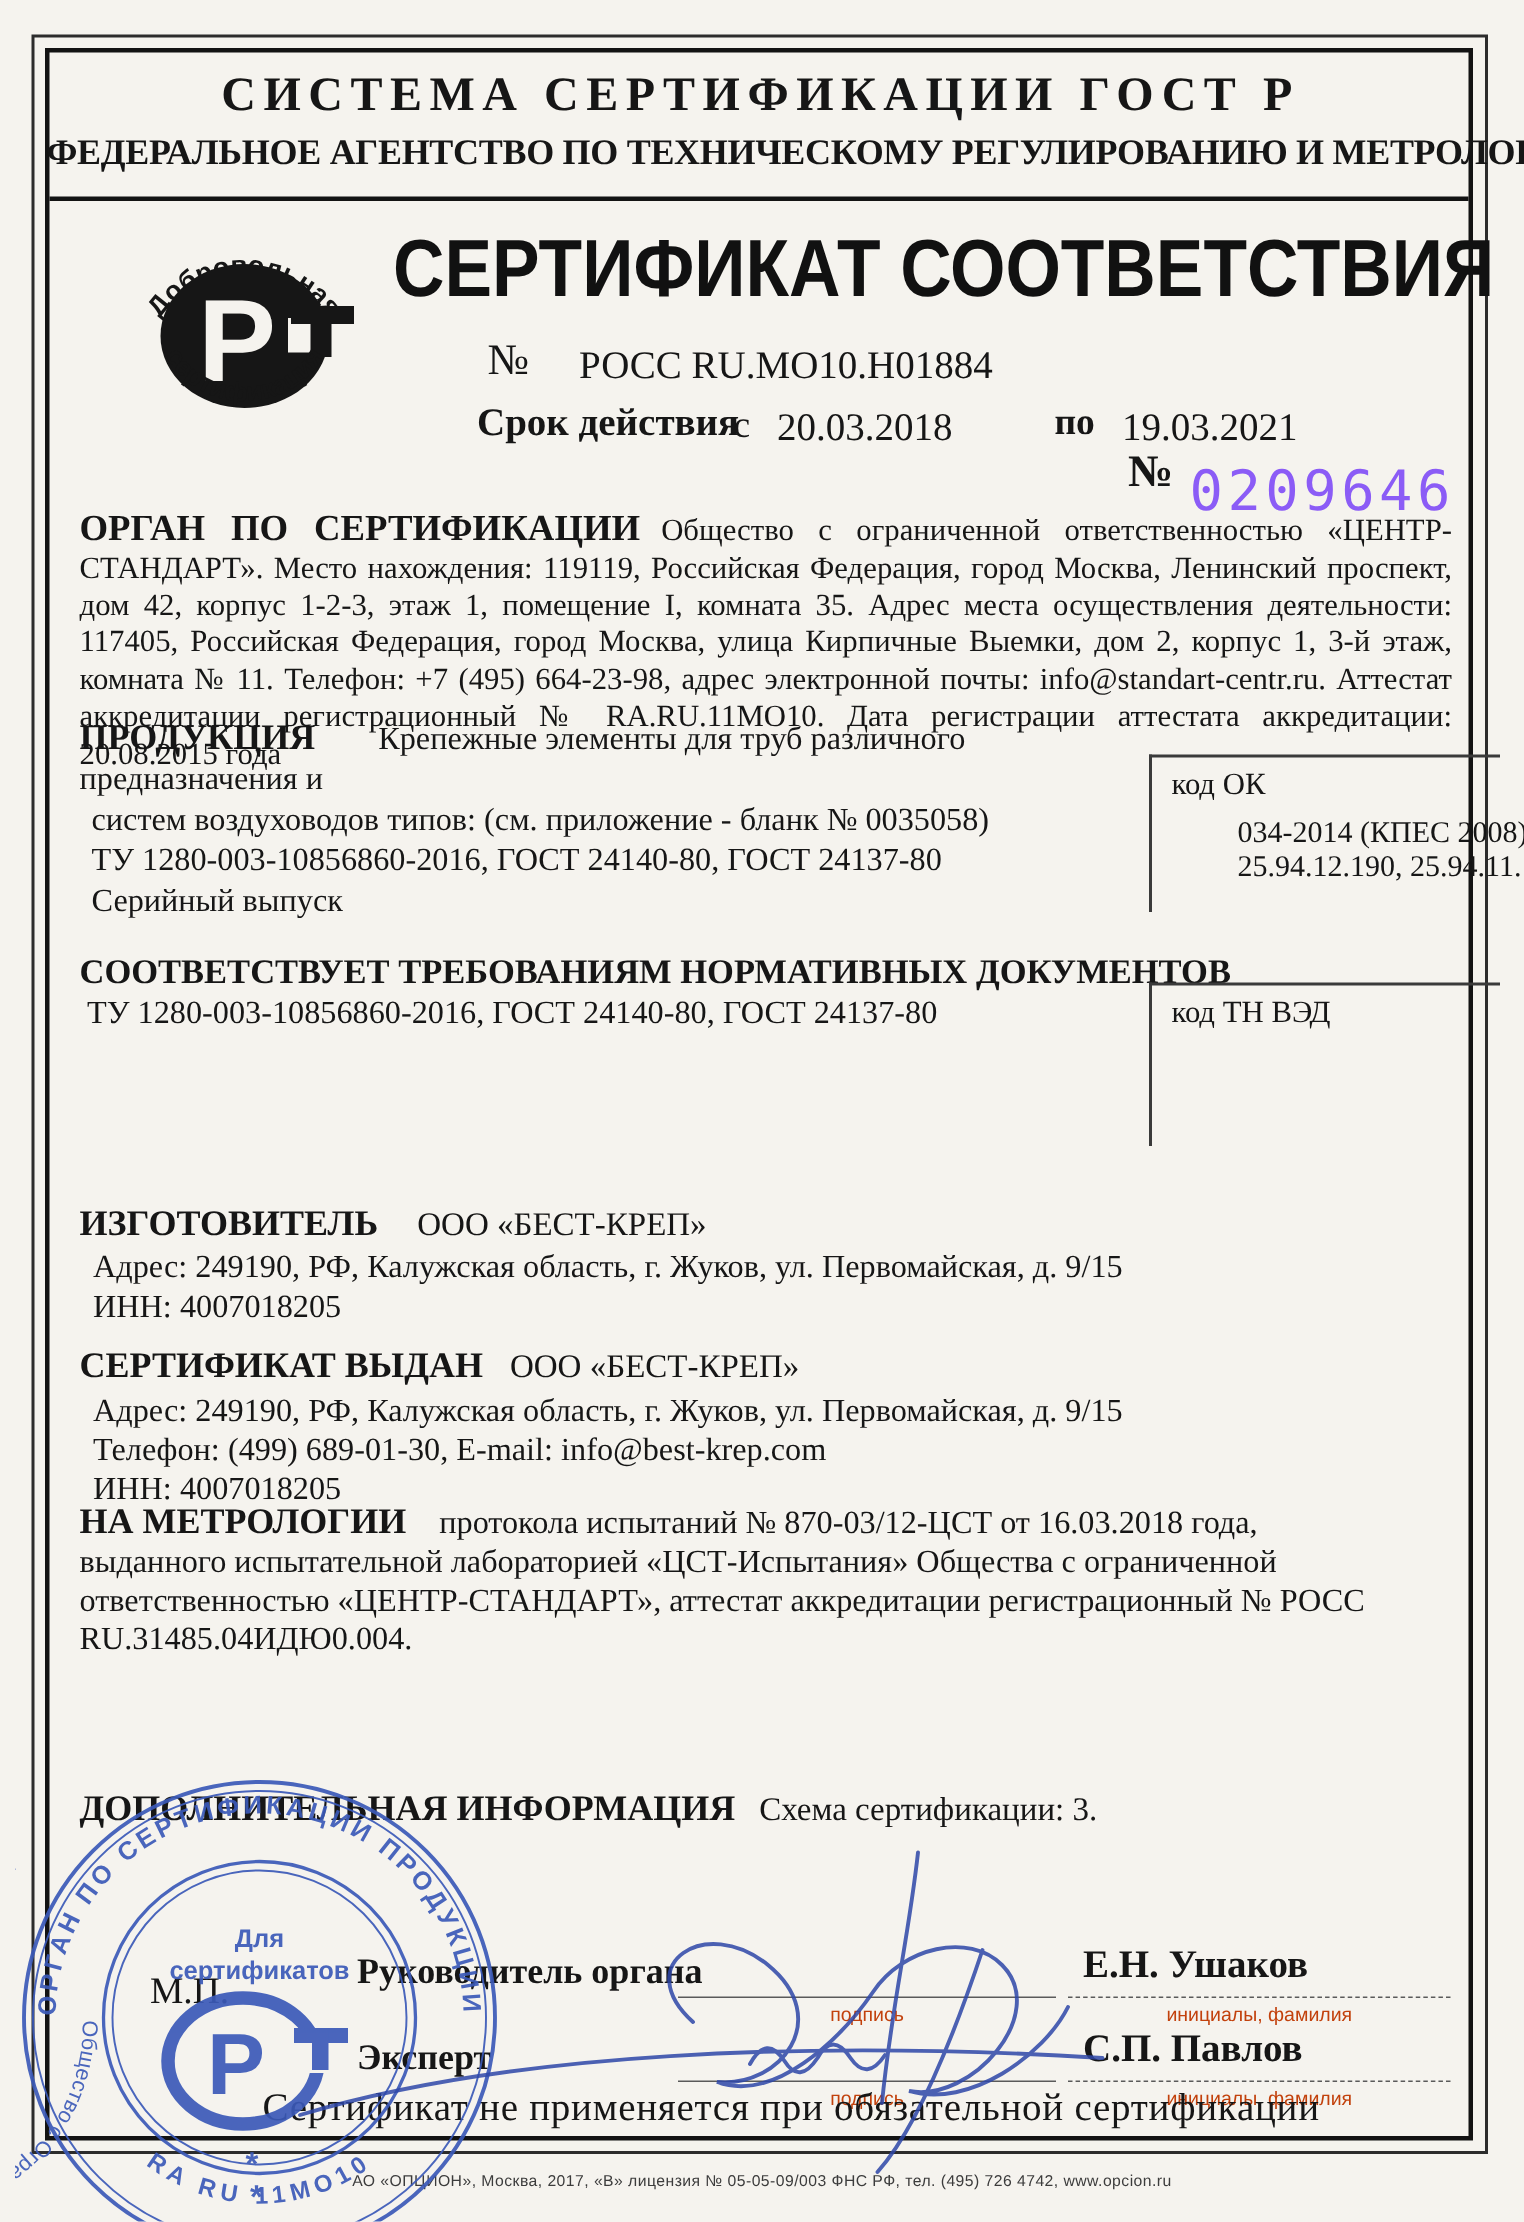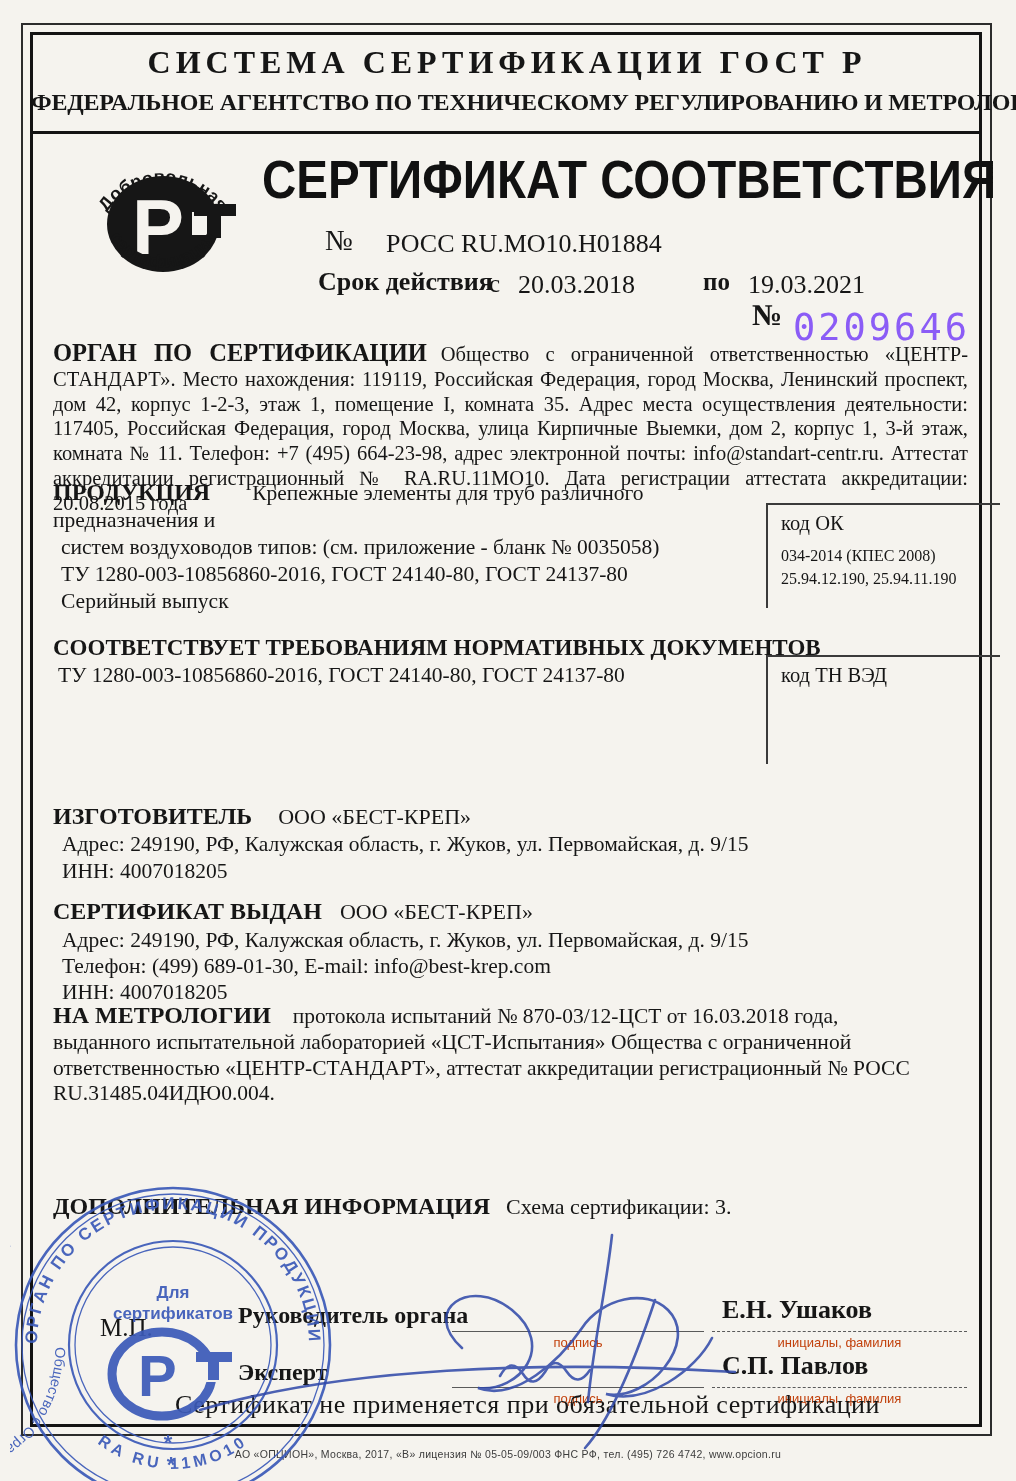--- a/index.html
+++ b/index.html
@@ -28,21 +28,21 @@
   .serial-value{left:793px;top:294px;font-family:"DejaVu Sans Mono",monospace;font-weight:normal;font-size:37px;color:#8b5cf6;letter-spacing:3px;white-space:nowrap;margin-top:12px;}
   
   .sec-label{font-weight:bold;font-size:24px;}
   .organ-par{left:53px;top:341px;width:915px;font-size:20.5px;line-height:24.8px;text-align:justify;}
   .organ-par .sec-label{font-size:24.5px;margin-right:14px;}
   .product{left:53px;top:479px;width:715px;font-size:21.5px;line-height:27px;}
   .product .sec-label{margin-right:42px;}
   .product .ind{margin-left:8px;}
   .codebox{border-top:2px solid #3a3a3a;border-left:2px solid #3a3a3a;padding:7px 0 0 13px;font-size:20.5px;}
   .okbox{left:766px;top:503px;width:219px;height:96px;}
-  .okbox .codes{font-size:16px;line-height:23px;margin-top:9px;white-space:nowrap;}
+  .okbox .codes{font-size:20px;line-height:23px;margin-top:9px;white-space:nowrap;margin-left:44px;}
   .tnvedbox{left:766px;top:655px;width:219px;height:100px;}
   .conforms-label{left:53px;top:635px;font-size:23px;font-weight:bold;white-space:nowrap;}
   .conforms-text{left:58px;top:663px;font-size:21.5px;white-space:nowrap;}
   .man-line1{left:53px;top:803px;white-space:nowrap;}
   .man-line1 .sec-label{margin-right:26px;}
   .org-name{font-size:22px;}
   .plain{font-size:21.5px;white-space:nowrap;}
   .issued-line1{left:53px;top:898px;white-space:nowrap;}
   .issued-line1 .sec-label{margin-right:18px;}
   .basis-par{left:53px;top:1003px;width:884px;font-size:21.5px;line-height:25.8px;}

